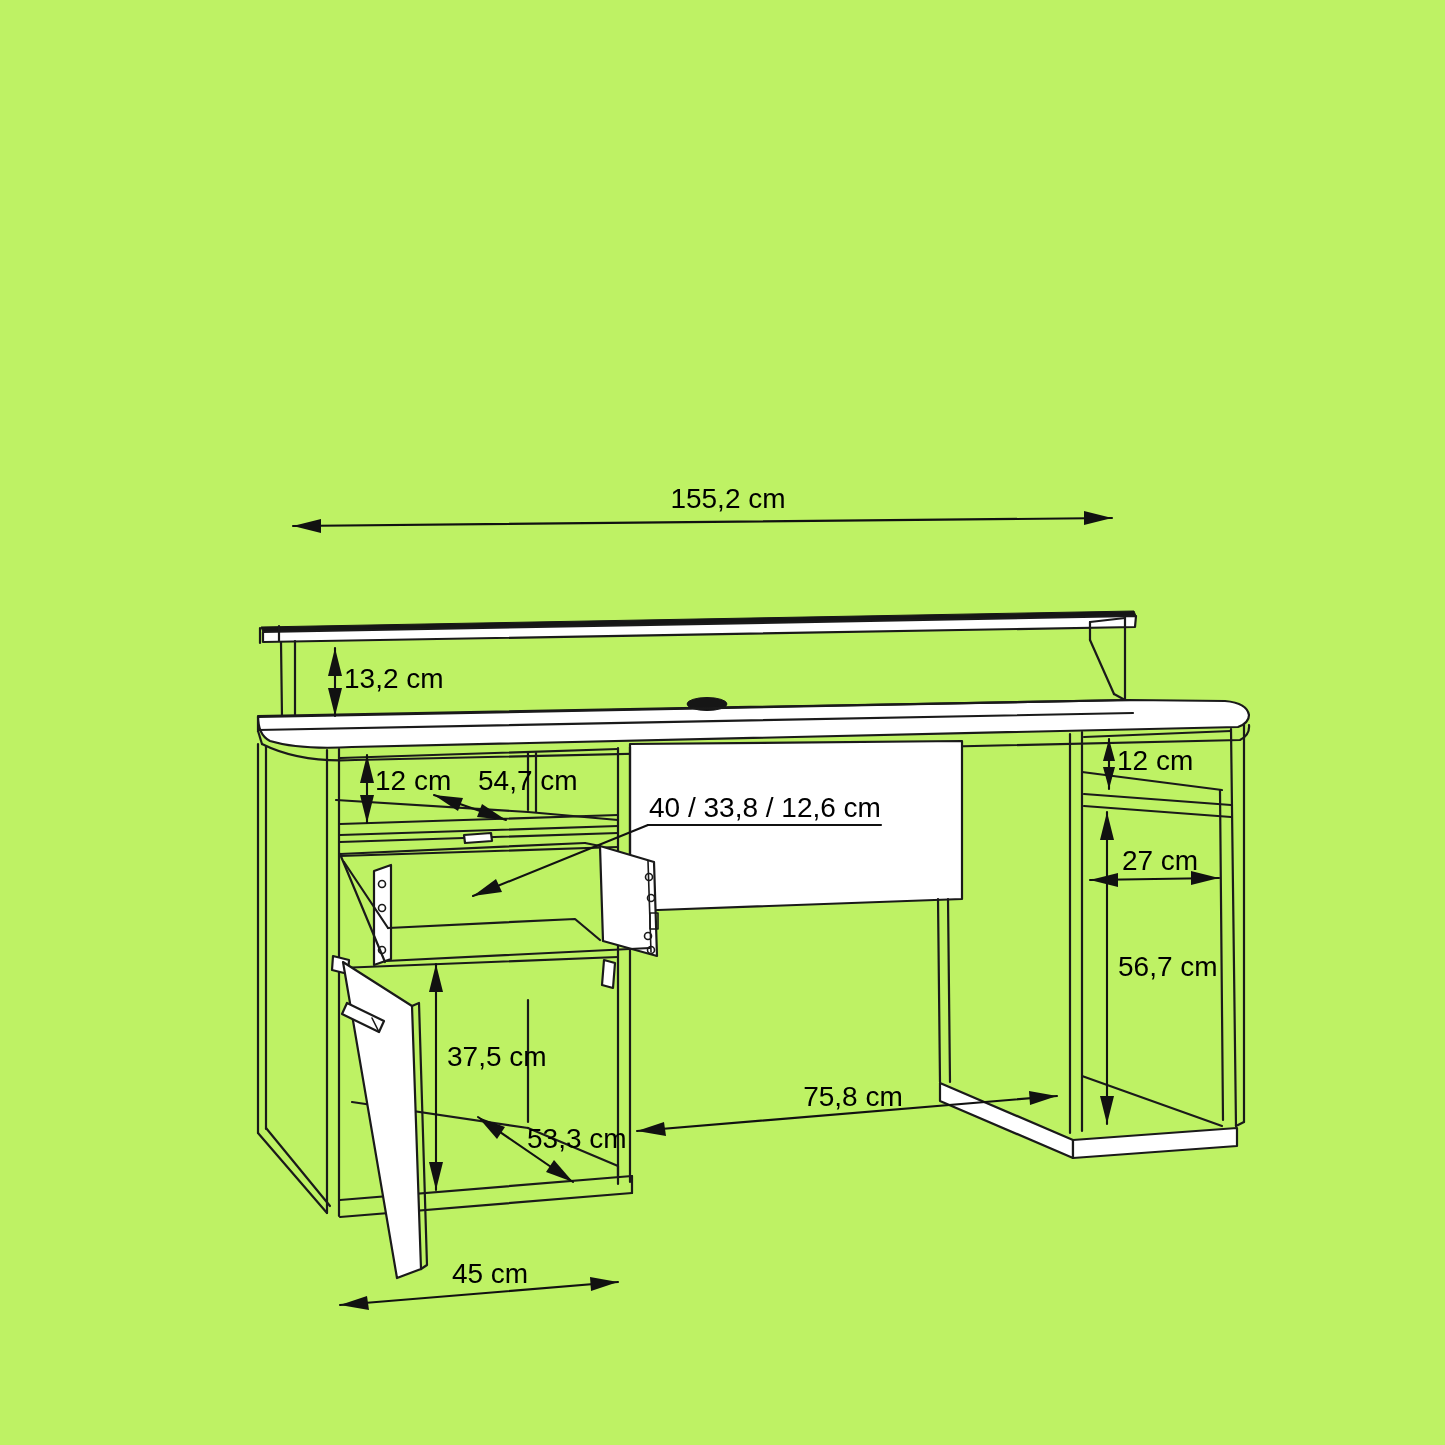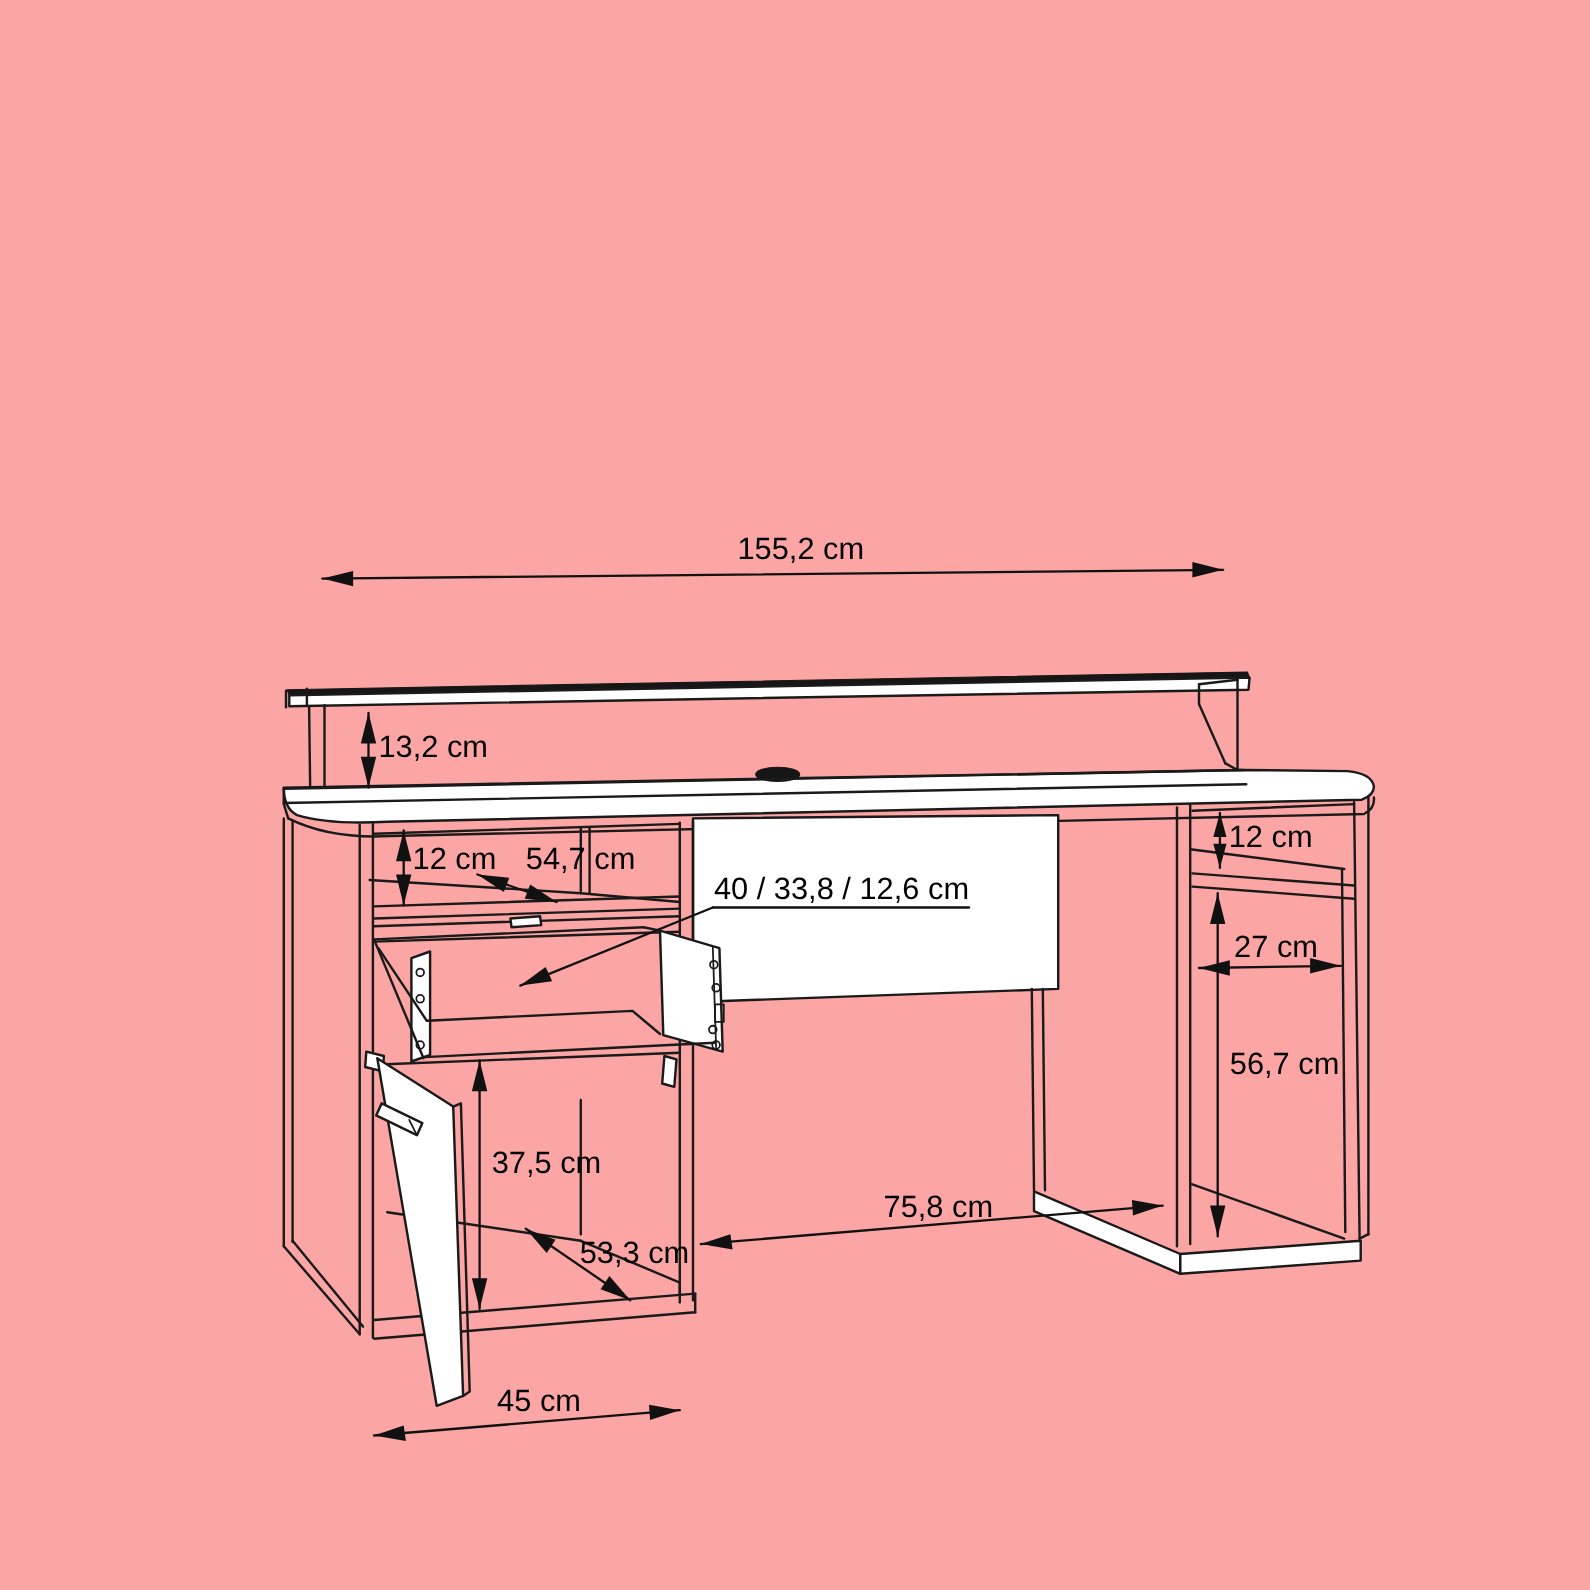--- a/index.html
+++ b/index.html
@@ -1,16 +1,16 @@
 <!DOCTYPE html>
 <html><head>
 <meta charset="utf-8">
 <style>
   html,body{margin:0;padding:0;background:#ffffff;}
-  .stage{position:relative;width:1445px;height:1445px;background:#fca5a5;overflow:hidden;
+  .stage{position:relative;width:1445px;height:1445px;background:#bef264;overflow:hidden;
          font-family:"Liberation Sans", sans-serif;}
   svg{display:block}
   .s    {fill:none;stroke:#1a1a1a;stroke-width:2.2;stroke-linejoin:round;stroke-linecap:round;}
   .sthin{fill:none;stroke:#1a1a1a;stroke-width:1.6;stroke-linejoin:round;stroke-linecap:round;}
   .sw   {fill:#ffffff;stroke:#1a1a1a;stroke-width:2.2;stroke-linejoin:round;}
   .dark {fill:#161616;stroke:#161616;}
   .ah   {fill:#111111;stroke:none;}
   .dim-line{fill:none;stroke:#111111;stroke-width:2.1;stroke-linecap:round;}
   .dim-label{font-family:"Liberation Sans", sans-serif;font-size:28px;fill:#000000;}
   .screw{fill:none;stroke:#1a1a1a;stroke-width:1.6;}

